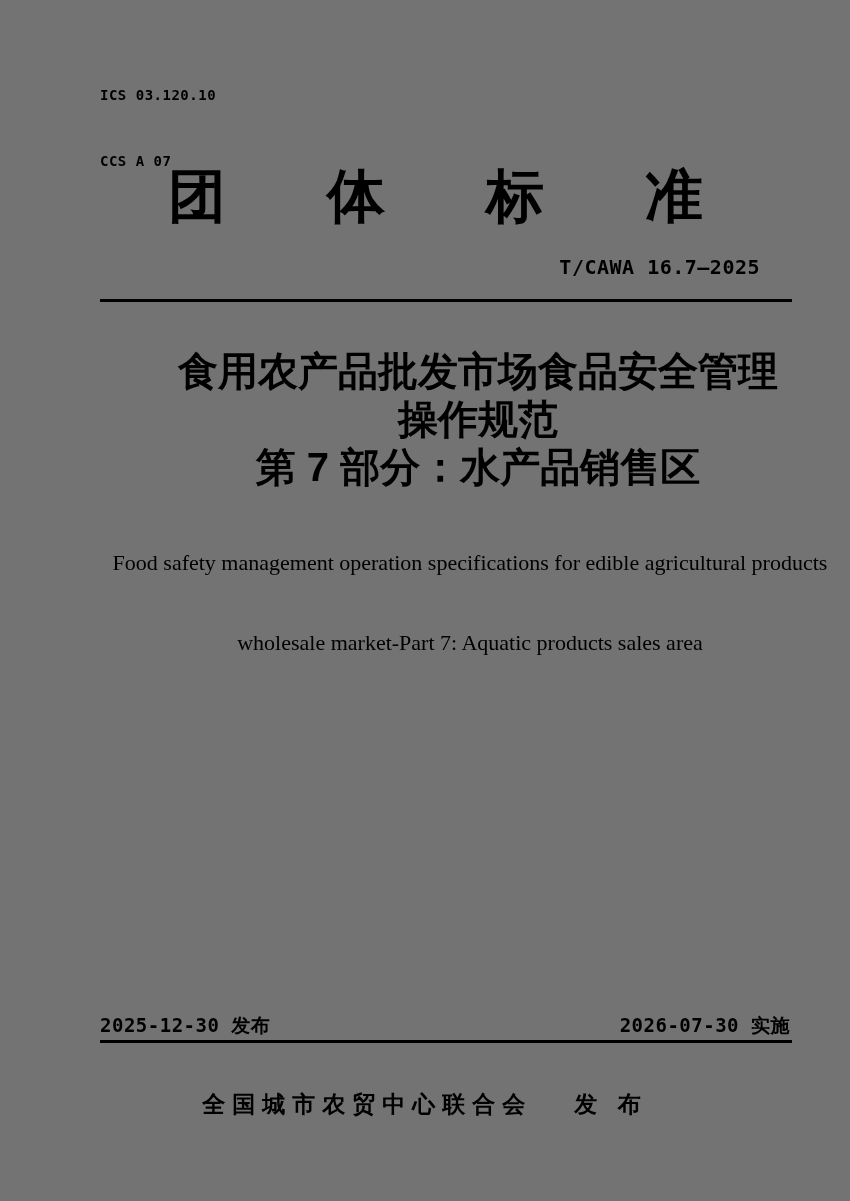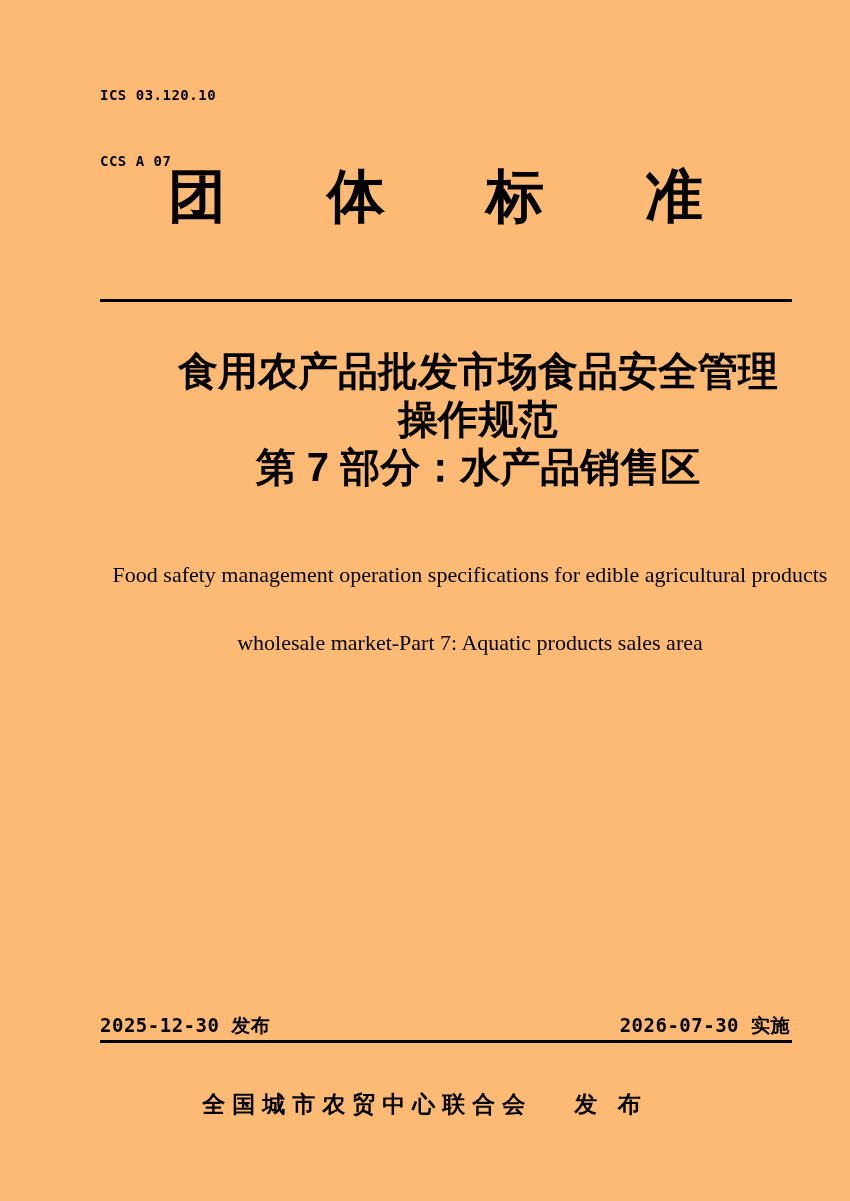--- a/index.html
+++ b/index.html
@@ -4,21 +4,21 @@
 <style>
   html, body {
     margin: 0;
     padding: 0;
     background: #ffffff;
   }
   .page {
     position: relative;
     width: 850px;
     height: 1201px;
-    background: #fdba74;
+    background: #737373;
     color: #000000;
     overflow: hidden;
     font-family: "Liberation Sans", sans-serif;
   }
 
   
   .codes {
     position: absolute;
     left: 100px;
     top: 40px;
@@ -79,21 +79,21 @@
   
   .title-en {
     position: absolute;
     left: 90px;
     width: 760px;
     text-align: center;
     font-family: "Liberation Serif", serif;
     font-size: 22px;
     font-weight: normal;
   }
-  .title-en-1 { top: 562px; }
+  .title-en-1 { top: 550px; }
   .title-en-2 { top: 630px; }
 
   
   .dates-row {
     position: absolute;
     left: 100px;
     top: 1013px;
     width: 690px;
     display: flex;
     justify-content: space-between;
@@ -130,20 +130,21 @@
     <div>CCS A 07</div>
   </div>
 
   <div class="std-type-row">
     <span>团</span>
     <span>体</span>
     <span>标</span>
     <span>准</span>
   </div>
 
+  <div class="std-number">T/CAWA 16.7—2025</div>
 
   <div class="rule rule-top"></div>
 
   <div class="title-cn">
     <div>食用农产品批发市场食品安全管理</div>
     <div>操作规范</div>
     <div>第 7 部分：水产品销售区</div>
   </div>
 
   <div class="title-en title-en-1">Food safety management operation specifications for edible agricultural products</div>

